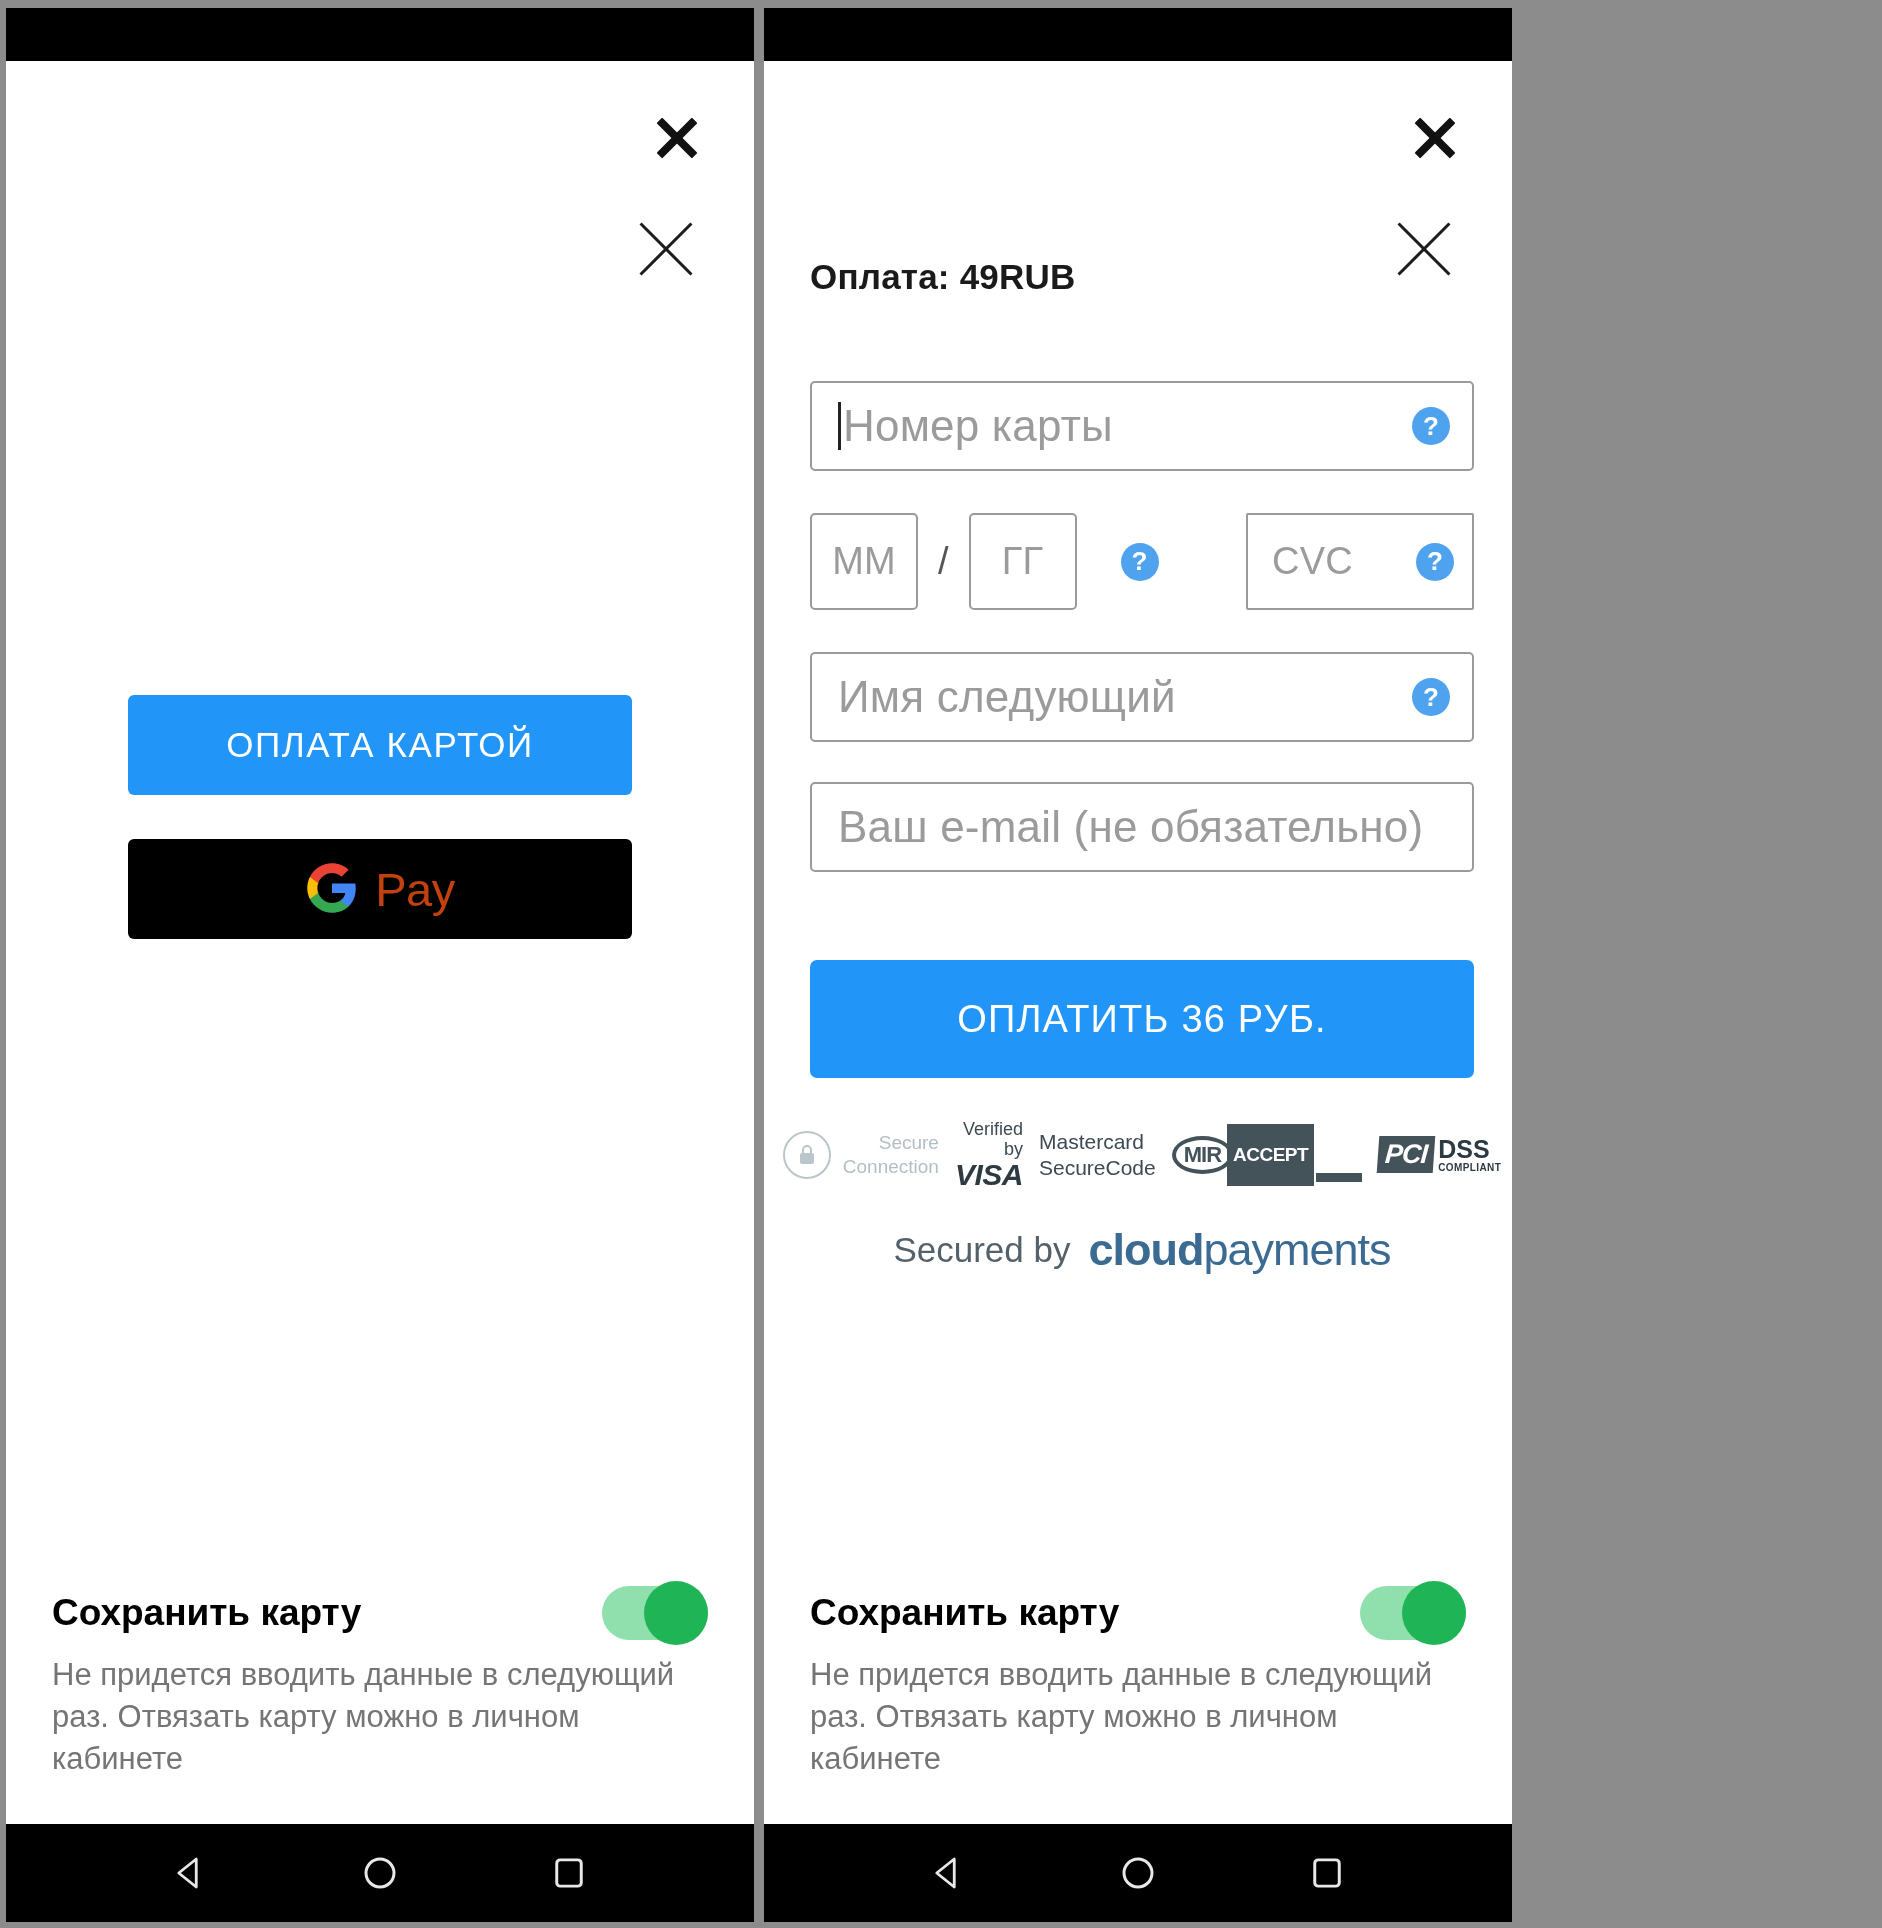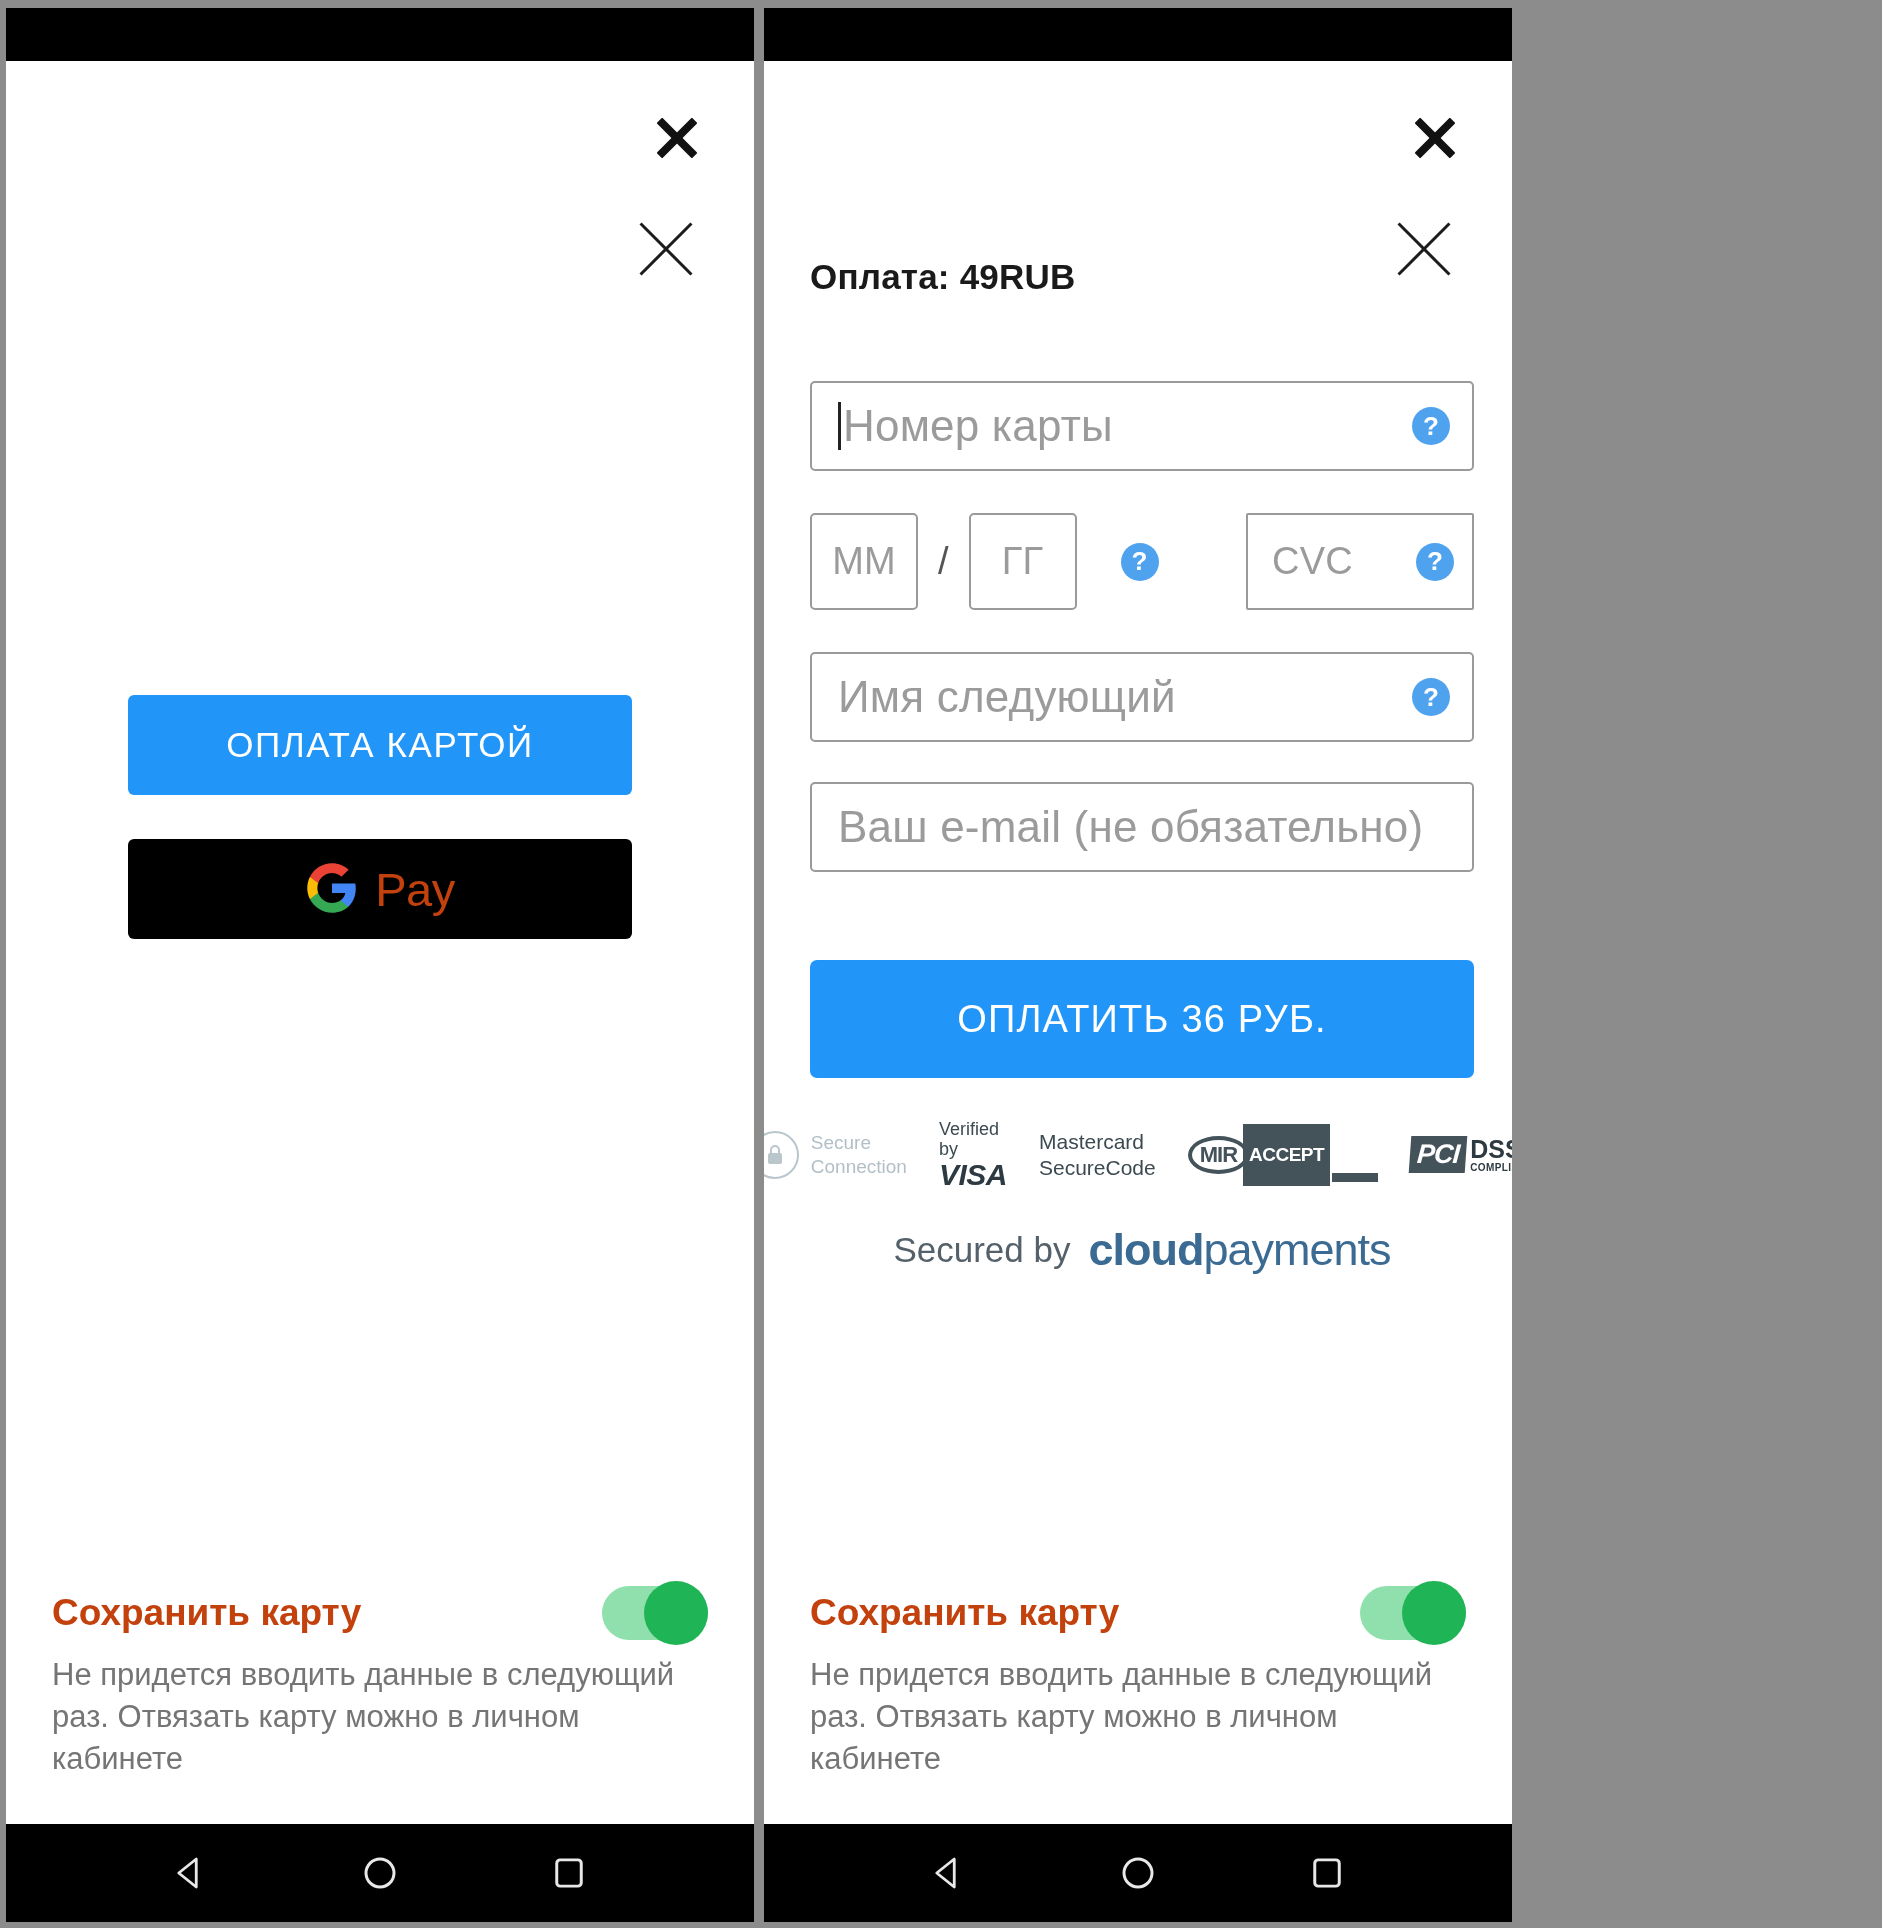--- a/index.html
+++ b/index.html
@@ -218,21 +218,22 @@
     cursor: pointer;
     display: flex; align-items: center; justify-content: center;
     font-family: "Liberation Sans", sans-serif;
   }
 
   .badges {
     margin-top: 42px;
     display: flex;
     align-items: center;
     justify-content: center;
-    gap: 32px;
+    gap: 16px;
+    text-align: right;
   }
   .badge { display: flex; align-items: center; }
   .secure-conn { gap: 12px; }
   .lockcircle {
     width: 48px; height: 48px;
     border: 2px solid #b9c6cc;
     border-radius: 50%;
     display:flex;align-items:center;justify-content:center;
   }
   .secure-lines {
@@ -284,21 +285,21 @@
   
   .savecard {
     position: absolute;
     left: 0; right: 0; bottom: 44px;
     padding: 0 46px;
   }
   .sc-head {
     display: flex; align-items: center; justify-content: space-between;
   }
   .sc-title {
-    font-size: 37px; font-weight: bold; color: #c2410c;
+    font-size: 37px; font-weight: bold; color: #000000;
   }
   .toggle {
     width: 106px; height: 54px;
     border-radius: 27px;
     background: #8fe0ad;
     position: relative;
     cursor: pointer;
     flex: 0 0 auto;
   }
   .toggle .knob {

